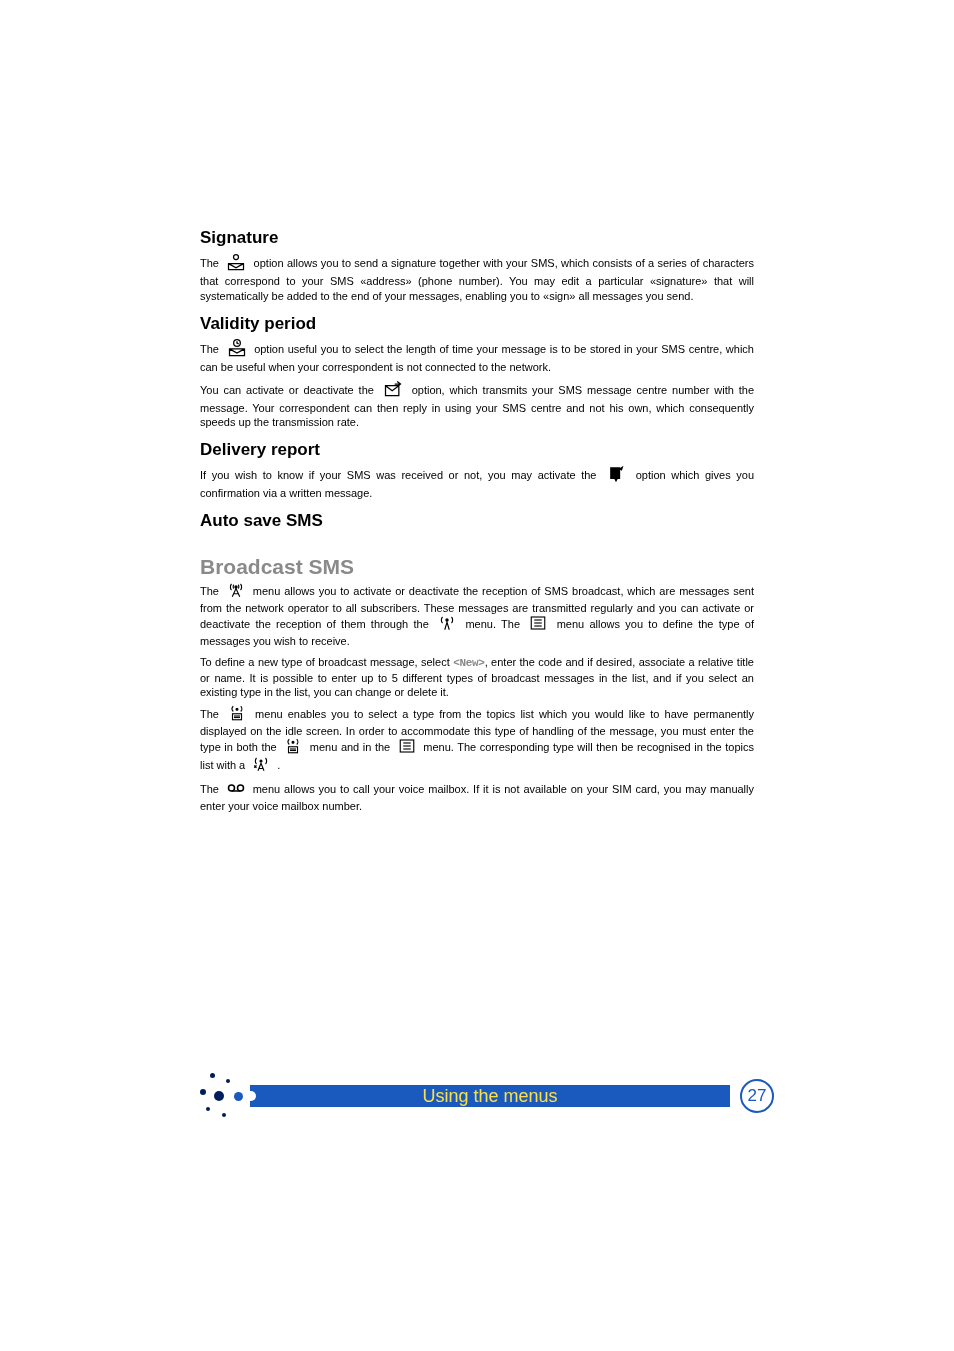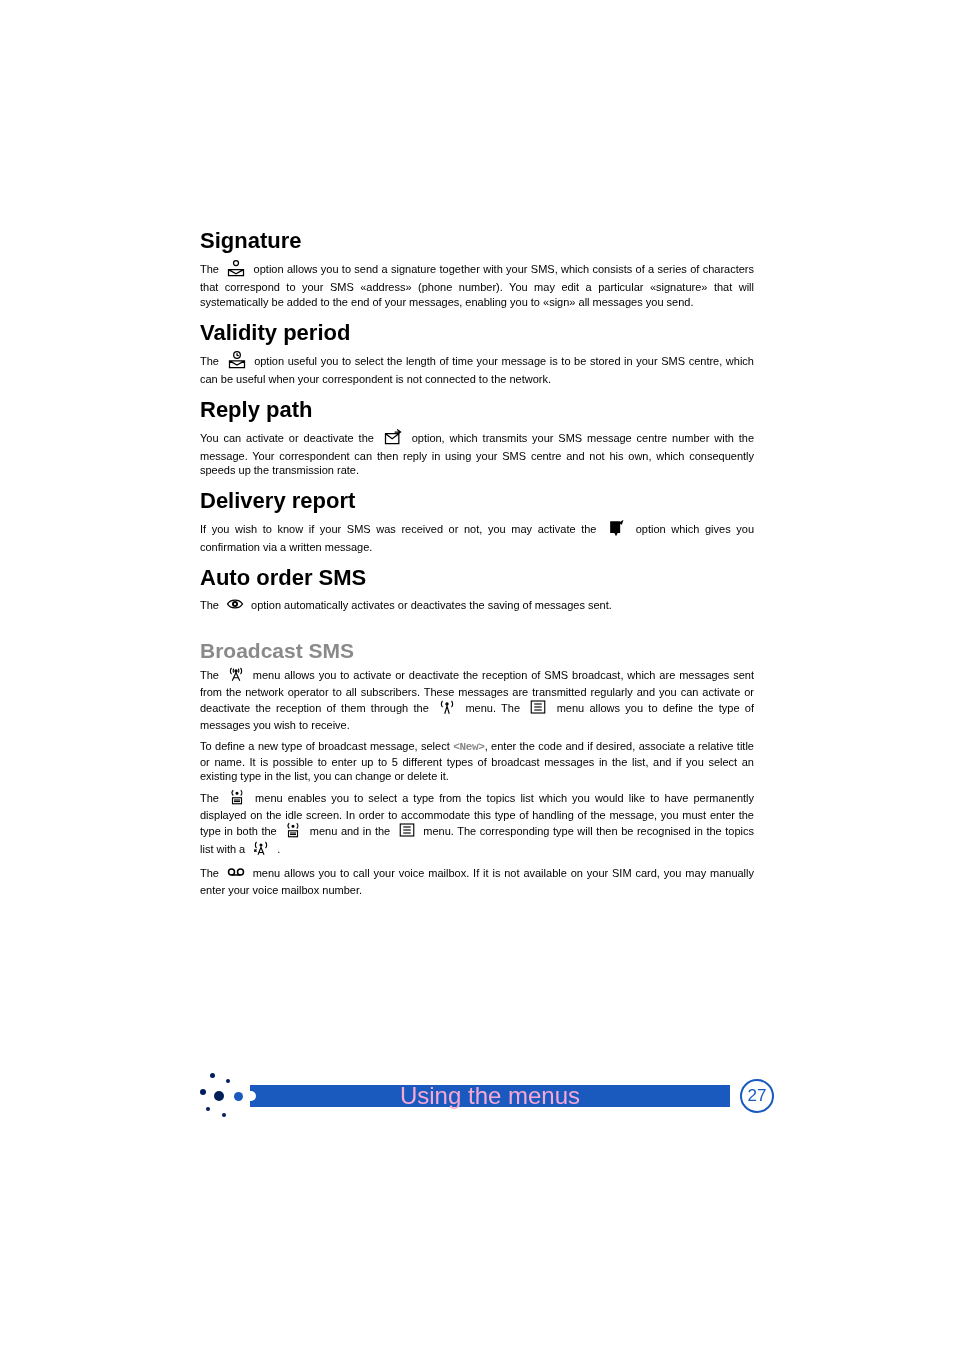--- a/index.html
+++ b/index.html
@@ -10,21 +10,21 @@
     font-family: Georgia, 'Times New Roman', serif;
     position: relative;
   }
   .page {
     padding: 218px 200px 0 200px;
     color: #000;
   }
   .section-heading {
     font-family: Arial, Helvetica, sans-serif;
     font-weight: bold;
-    font-size: 22px;
+    font-size: 17px;
     color: #000;
     margin-bottom: 6px;
     margin-top: 10px;
   }
   .section-heading.gray {
     color: #8a8a8a;
     font-size: 21px;
     margin-top: 24px;
     margin-bottom: 4px;
   }
@@ -84,23 +84,23 @@
     position: absolute;
     left: -4px;
     top: 50%;
     transform: translateY(-50%);
     width: 10px;
     height: 10px;
     background: #fff;
     border-radius: 0 50% 50% 0;
   }
   .footer-title {
-    color: #f9a8d4;
-    font-family: Arial, Helvetica, sans-serif;
-    font-size: 24px;
+    color: #fde047;
+    font-family: Arial, Helvetica, sans-serif;
+    font-size: 18px;
   }
   .page-badge {
     width: 34px;
     height: 34px;
     border: 2.5px solid #1a5abf;
     border-radius: 50%;
     display: flex;
     align-items: center;
     justify-content: center;
     color: #1a5abf;
@@ -124,44 +124,36 @@
 
   <div class="section-heading">Validity period</div>
   <p class="body-text">
     <span>The </span><span class="inline-icon larger"><svg viewBox="0 0 24 24" fill="none" stroke="#000" stroke-width="1.5">
           <circle cx="12" cy="6" r="4"></circle>
           <path d="M12 4 v2 l2 1"></path>
           <path d="M3 13 h18 v8 h-18 z M3 13 l9 5 l9 -5"></path>
         </svg></span><span> option useful you to select the length of time your message is to be stored in your SMS centre, which can be useful when your correspondent is not connected to the network.</span>
   </p>
 
-  <div class="section-heading">Reply path</div>
   <p class="body-text">
     <span>You can activate or deactivate the </span><span class="inline-icon larger"><svg viewBox="0 0 24 24" fill="none" stroke="#000" stroke-width="1.5">
           <path d="M3 8 h16 v12 h-16 z M3 8 l8 6 l8 -6"></path>
           <path d="M17 3 l4 3 l-4 3 M21 6 h-7"></path>
         </svg></span><span> option, which transmits your SMS message centre number with the message.  Your correspondent can then reply in using your SMS centre and not his own, which consequently speeds up the transmission rate.</span>
   </p>
 
   <div class="section-heading">Delivery report</div>
   <p class="body-text">
     <span>If you wish to know if your SMS was received or not, you may activate the </span><span class="inline-icon larger"><svg viewBox="0 0 24 24" fill="#000">
           <path d="M5 4 h12 v14 h-3 l-2 4 l-2 -4 h-5 z" fill="#000"></path>
           <path d="M15 6 l6 -4 l-2 6" fill="#000"></path>
         </svg></span><span> option which gives you confirmation via a written message.</span>
   </p>
 
-  <div class="section-heading">Auto order SMS</div>
-  <p class="body-text">
-    <span>The </span><span class="inline-icon"><svg viewBox="0 0 24 24" fill="#000">
-          <path d="M2 12 C6 5 18 5 22 12 C18 19 6 19 2 12 Z" fill="none" stroke="#000" stroke-width="1.8"></path>
-          <circle cx="12" cy="12" r="4" fill="#000"></circle>
-          <circle cx="12" cy="12" r="1.5" fill="#fff"></circle>
-        </svg></span><span> option automatically activates or deactivates the saving of messages sent.</span>
-  </p>
+  <div class="section-heading">Auto save SMS</div>
 
   <div class="section-heading gray">Broadcast SMS</div>
   <p class="body-text">
     <span>The </span><span class="inline-icon"><svg viewBox="0 0 24 24" fill="none" stroke="#000" stroke-width="1.5">
           <path d="M6 4 c-2 2 -2 6 0 8 M18 4 c2 2 2 6 0 8 M9 5 c-1 1 -1 4 0 5 M15 5 c1 1 1 4 0 5"></path>
           <circle cx="12" cy="8" r="1.5" fill="#000"></circle>
           <path d="M7 21 l5 -11 l5 11 M9 17 h6"></path>
         </svg></span><span> menu allows you to activate or deactivate the reception of SMS broadcast, which are messages sent from the network operator to all subscribers.  These messages are transmitted regularly and you can activate or deactivate the reception of them through the </span><span class="inline-icon"><svg viewBox="0 0 24 24" fill="none" stroke="#000" stroke-width="1.5">
           <path d="M6 4 c-2 2 -2 6 0 8 M18 4 c2 2 2 6 0 8"></path>
           <circle cx="12" cy="8" r="1.5" fill="#000"></circle>

